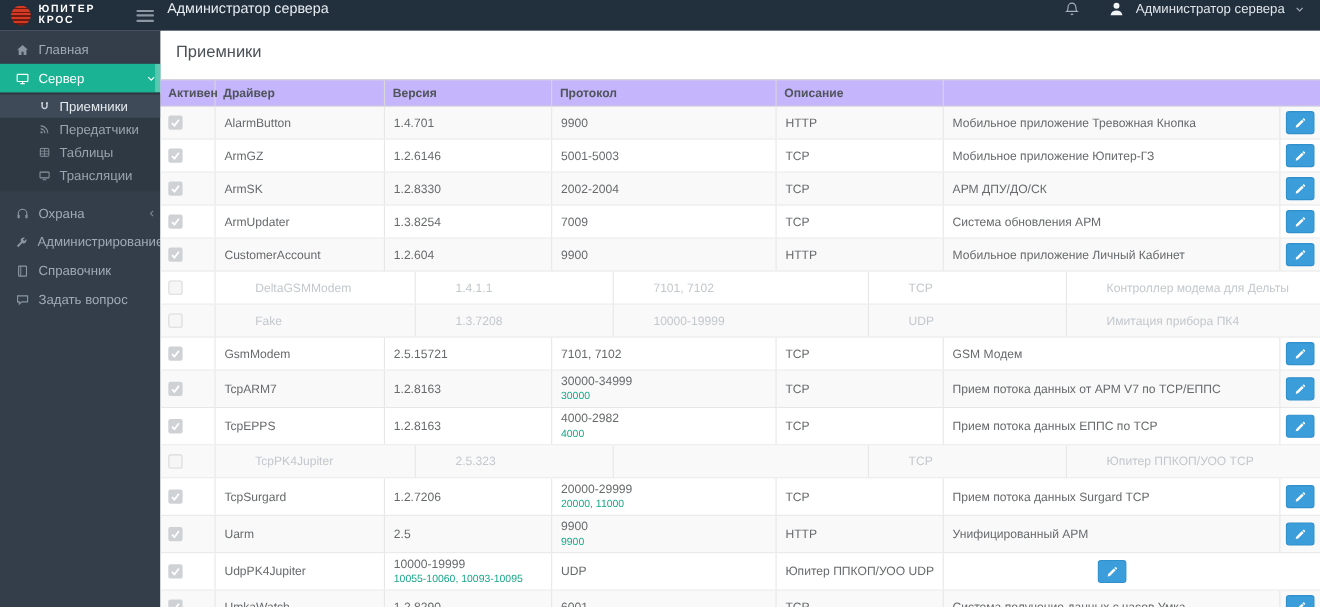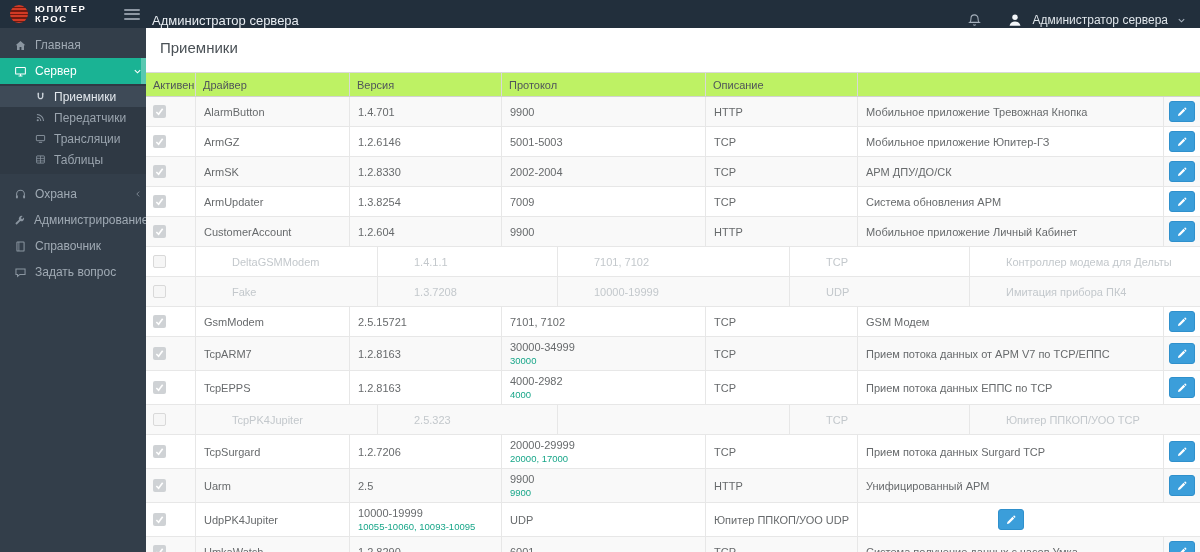--- a/index.html
+++ b/index.html
@@ -8,21 +8,21 @@
     width: 1200px; height: 552px;
     overflow: hidden;
     font-family: "Liberation Sans", sans-serif;
     background: #fff;
   }
 
   
   .topbar {
     position: absolute; top: 0; left: 0; right: 0; height: 28px;
     background: #222f3c;
-    display: flex; align-items: flex-end;
+    display: flex; align-items: flex-start;
     color: #e8edf2;
   }
   .logo {
     width: 146px; height: 100%;
     display: flex; align-items: center;
     padding-left: 10px; flex: 0 0 146px;
   }
   .logo-icon {
     width: 18px; height: 18px; border-radius: 50%;
     background: repeating-linear-gradient(to bottom, #d23a25 0 2px, #6f1a0f 2px 3.5px);
@@ -80,23 +80,23 @@
   
   .content { position: absolute; top: 28px; left: 146px; right: 0; bottom: 0; background: #fff; }
   .page-title { margin: 11px 0 0 14px; font-size: 15px; color: #4a5156; }
 
   .grid-table { margin-top: 16px; width: 1054px; font-size: 11px; }
   .thead, .trow {
     display: grid;
     grid-template-columns: 50px 154px 152px 204px 152px 306px 36px;
   }
   .thead {
-    background: #bef264; height: 25px; align-items: center;
+    background: #c4b5fd; height: 25px; align-items: center;
     border-top: 1px solid #d9d9d9; border-bottom: 1px solid #d2d2d2;
-    color: #50555a; font-weight: normal;
+    color: #50555a; font-weight: bold;
   }
   .thead .hcell { padding-left: 7px; border-right: 1px solid #d8d8d8; height: 100%; display: flex; align-items: center; }
   .thead .hcell:last-child { border-right: none; }
   .trow { min-height: 29px; border-bottom: 1px solid #e7e7e7; color: #676a6c; }
   .trow.odd { background: #f9f9f9; }
   .trow.even { background: #ffffff; }
   .trow.dis { color: #c3c8cc; gap: 28px; }
   .cell {
     padding: 4px 6px 4px 8px; border-right: 1px solid #e7e7e7;
     display: flex; flex-direction: column; justify-content: center;
@@ -194,34 +194,34 @@
         <svg width="11" height="11" viewBox="0 0 20 20">
             <circle cx="5" cy="15" r="1.9" fill="currentColor"></circle>
             <path d="M3.5 9.5a7 7 0 0 1 7 7M3.5 4.5a12 12 0 0 1 12 12" fill="none" stroke="currentColor" stroke-width="1.9"></path>
           </svg>
       </span>
       <span class="nlbl">Передатчики</span>
     </div>
     <div class="sub-item">
       <span class="nico">
         <svg width="11" height="11" viewBox="0 0 20 20">
+            <rect x="3" y="3.5" width="14" height="13" rx="1" fill="none" stroke="currentColor" stroke-width="1.6"></rect>
+            <path d="M3 8h14M3 12.5h14M10 3.5v13" stroke="currentColor" stroke-width="1.3"></path>
+          </svg>
+      </span>
+      <span class="nlbl">Таблицы</span>
+    </div>
+    <div class="sub-item">
+      <span class="nico">
+        <svg width="11" height="11" viewBox="0 0 20 20">
             <rect x="2.5" y="4.5" width="15" height="9.5" rx="1" fill="none" stroke="currentColor" stroke-width="1.7"></rect>
             <path d="M7 17h6" stroke="currentColor" stroke-width="1.7"></path>
           </svg>
       </span>
       <span class="nlbl">Трансляции</span>
-    </div>
-    <div class="sub-item">
-      <span class="nico">
-        <svg width="11" height="11" viewBox="0 0 20 20">
-            <rect x="3" y="3.5" width="14" height="13" rx="1" fill="none" stroke="currentColor" stroke-width="1.6"></rect>
-            <path d="M3 8h14M3 12.5h14M10 3.5v13" stroke="currentColor" stroke-width="1.3"></path>
-          </svg>
-      </span>
-      <span class="nlbl">Таблицы</span>
     </div>
   </div>
 
   <div class="nav-gap"></div>
 
   <div class="nav-item">
     <span class="nico">
       <svg width="13" height="13" viewBox="0 0 20 20">
           <path d="M4 12V9.5a6 6 0 0 1 12 0V12" fill="none" stroke="currentColor" stroke-width="1.6"></path>
           <rect x="3" y="11" width="3" height="5" rx="1.2" fill="currentColor"></rect>
@@ -543,21 +543,21 @@
             <span class="checkbox">
               <svg width="9" height="9" viewBox="0 0 10 10">
                 <polyline points="1.5,5.5 4,8 8.5,2" fill="none" stroke="#fff" stroke-width="1.8"></polyline>
               </svg>
             </span>
           </div>
           <div class="cell">TcpSurgard</div>
           <div class="cell">1.2.7206</div>
           <div class="cell">
             <div>20000-29999</div>
-            <div class="ports-sub">20000, 17000</div>
+            <div class="ports-sub">20000, 11000</div>
           </div>
           <div class="cell">TCP</div>
           <div class="cell">Прием потока данных Surgard TCP</div>
           <div class="cell c-edit">
             <button class="edit-btn">
               <svg width="12" height="12" viewBox="0 0 20 20">
                 <path d="M3.2 16.8l.9-3.6 8.5-8.5 2.7 2.7-8.5 8.5-3.6.9z" fill="#fff"></path>
                 <path d="M13.4 3.9l1.1-1.1c.4-.4 1.1-.4 1.5 0l1.2 1.2c.4.4.4 1.1 0 1.5l-1.1 1.1-2.7-2.7z" fill="#fff"></path>
               </svg>
             </button>

